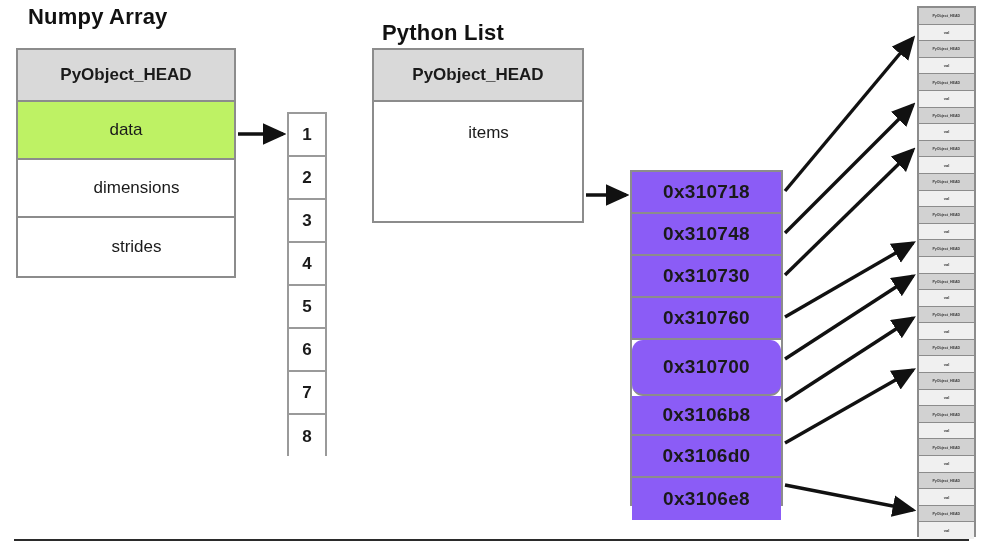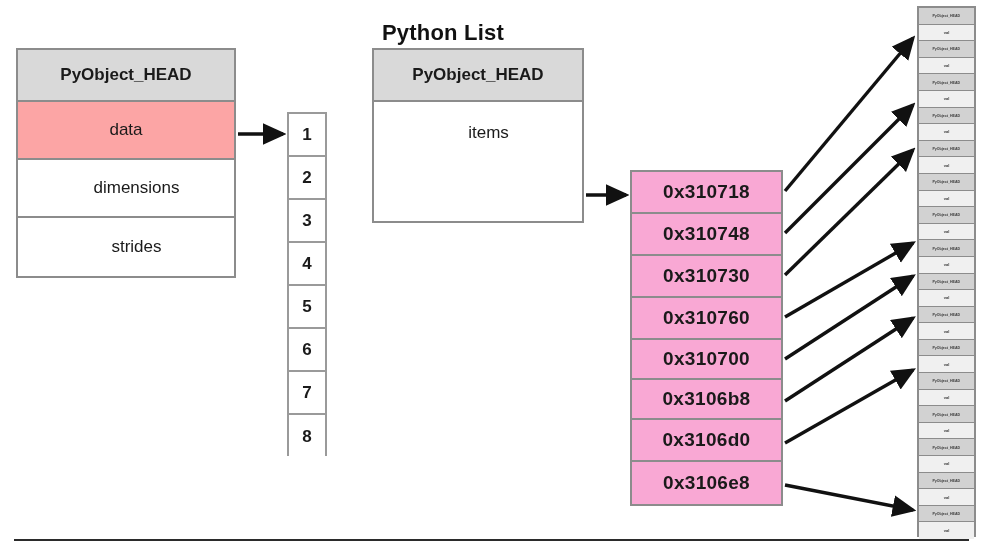--- a/index.html
+++ b/index.html
@@ -18,36 +18,36 @@
 
   
   .struct{position:absolute;border:2px solid #8c8c8c;box-sizing:border-box;background:#fff;}
   .struct .row{
     box-sizing:border-box;
     display:flex;align-items:center;justify-content:center;
     font-size:17px;color:#1a1a1a;border-bottom:2px solid #8c8c8c;
   }
   .struct .row:last-child{border-bottom:none;}
   .row.head{background:#d9d9d9;font-weight:bold;}
-  .row.sub{background:#fca5a5;}
+  .row.sub{background:#bef264;}
   .row.plain{background:#ffffff;padding-left:21px;}
 
   
   .cellcol{position:absolute;border:2px solid #9a9a9a;box-sizing:border-box;background:#fff;}
   .cellcol .cell{
     box-sizing:border-box;display:flex;align-items:center;justify-content:center;
     font-size:17px;font-weight:bold;color:#1a1a1a;border-bottom:2px solid #9a9a9a;background:#fff;
   }
   .cellcol .cell:last-child{border-bottom:none;}
 
   
   .ptrcol{position:absolute;border:2px solid #8c8c8c;box-sizing:border-box;background:#fff;}
   .ptrcol .pcell{
     box-sizing:border-box;display:flex;align-items:center;justify-content:center;
-    font-size:19px;font-weight:bold;color:#1a1a1a;border-bottom:2px solid #8c8c8c;background:#f9a8d4;
+    font-size:19px;font-weight:bold;color:#1a1a1a;border-bottom:2px solid #8c8c8c;background:#8b5cf6;
     letter-spacing:.3px;
   }
   .ptrcol .pcell:last-child{border-bottom:none;}
 
   
   .objcol{position:absolute;border:2px solid #8c8c8c;box-sizing:border-box;background:#fff;}
   .objcol .ocell{
     box-sizing:border-box;display:flex;align-items:center;justify-content:center;
     border-bottom:1px solid #8c8c8c;overflow:hidden;
     font-size:5px;line-height:1;color:#3a3a3a;font-weight:bold;
@@ -59,20 +59,21 @@
 
   .rule{position:absolute;left:14px;top:539px;width:955px;height:0;border-top:2px solid #2b2b2b;}
 
   svg.arrows{position:absolute;left:0;top:0;width:983px;height:547px;pointer-events:none;}
 </style>
 </head>
 <body>
 
 <div id="stage">
 
+  <div class="title" style="left:28px;top:4px;">Numpy Array</div>
   <div class="title" style="left:382px;top:20px;">Python List</div>
 
   <div class="struct" id="numpy-struct" style="left:16px;top:48px;width:220px;height:230px;">
       <div class="row head" style="height: 52px;">
         <span>PyObject_HEAD</span>
       </div>
       <div class="row sub" style="height: 58px;">
         <span>data</span>
       </div>
       <div class="row plain" style="height: 58px;">
@@ -125,21 +126,21 @@
       </div>
       <div class="pcell" style="height: 42px; justify-content: center;">
         <span>0x310748</span>
       </div>
       <div class="pcell" style="height: 42px;">
         <span>0x310730</span>
       </div>
       <div class="pcell" style="height: 42px;">
         <span>0x310760</span>
       </div>
-      <div class="pcell" style="height: 40px;">
+      <div class="pcell" style="height: 56px; border-radius: 11px;">
         <span>0x310700</span>
       </div>
       <div class="pcell" style="height: 40px;">
         <span>0x3106b8</span>
       </div>
       <div class="pcell" style="height: 42px;">
         <span>0x3106d0</span>
       </div>
       <div class="pcell" style="height: 42px;">
         <span>0x3106e8</span>

